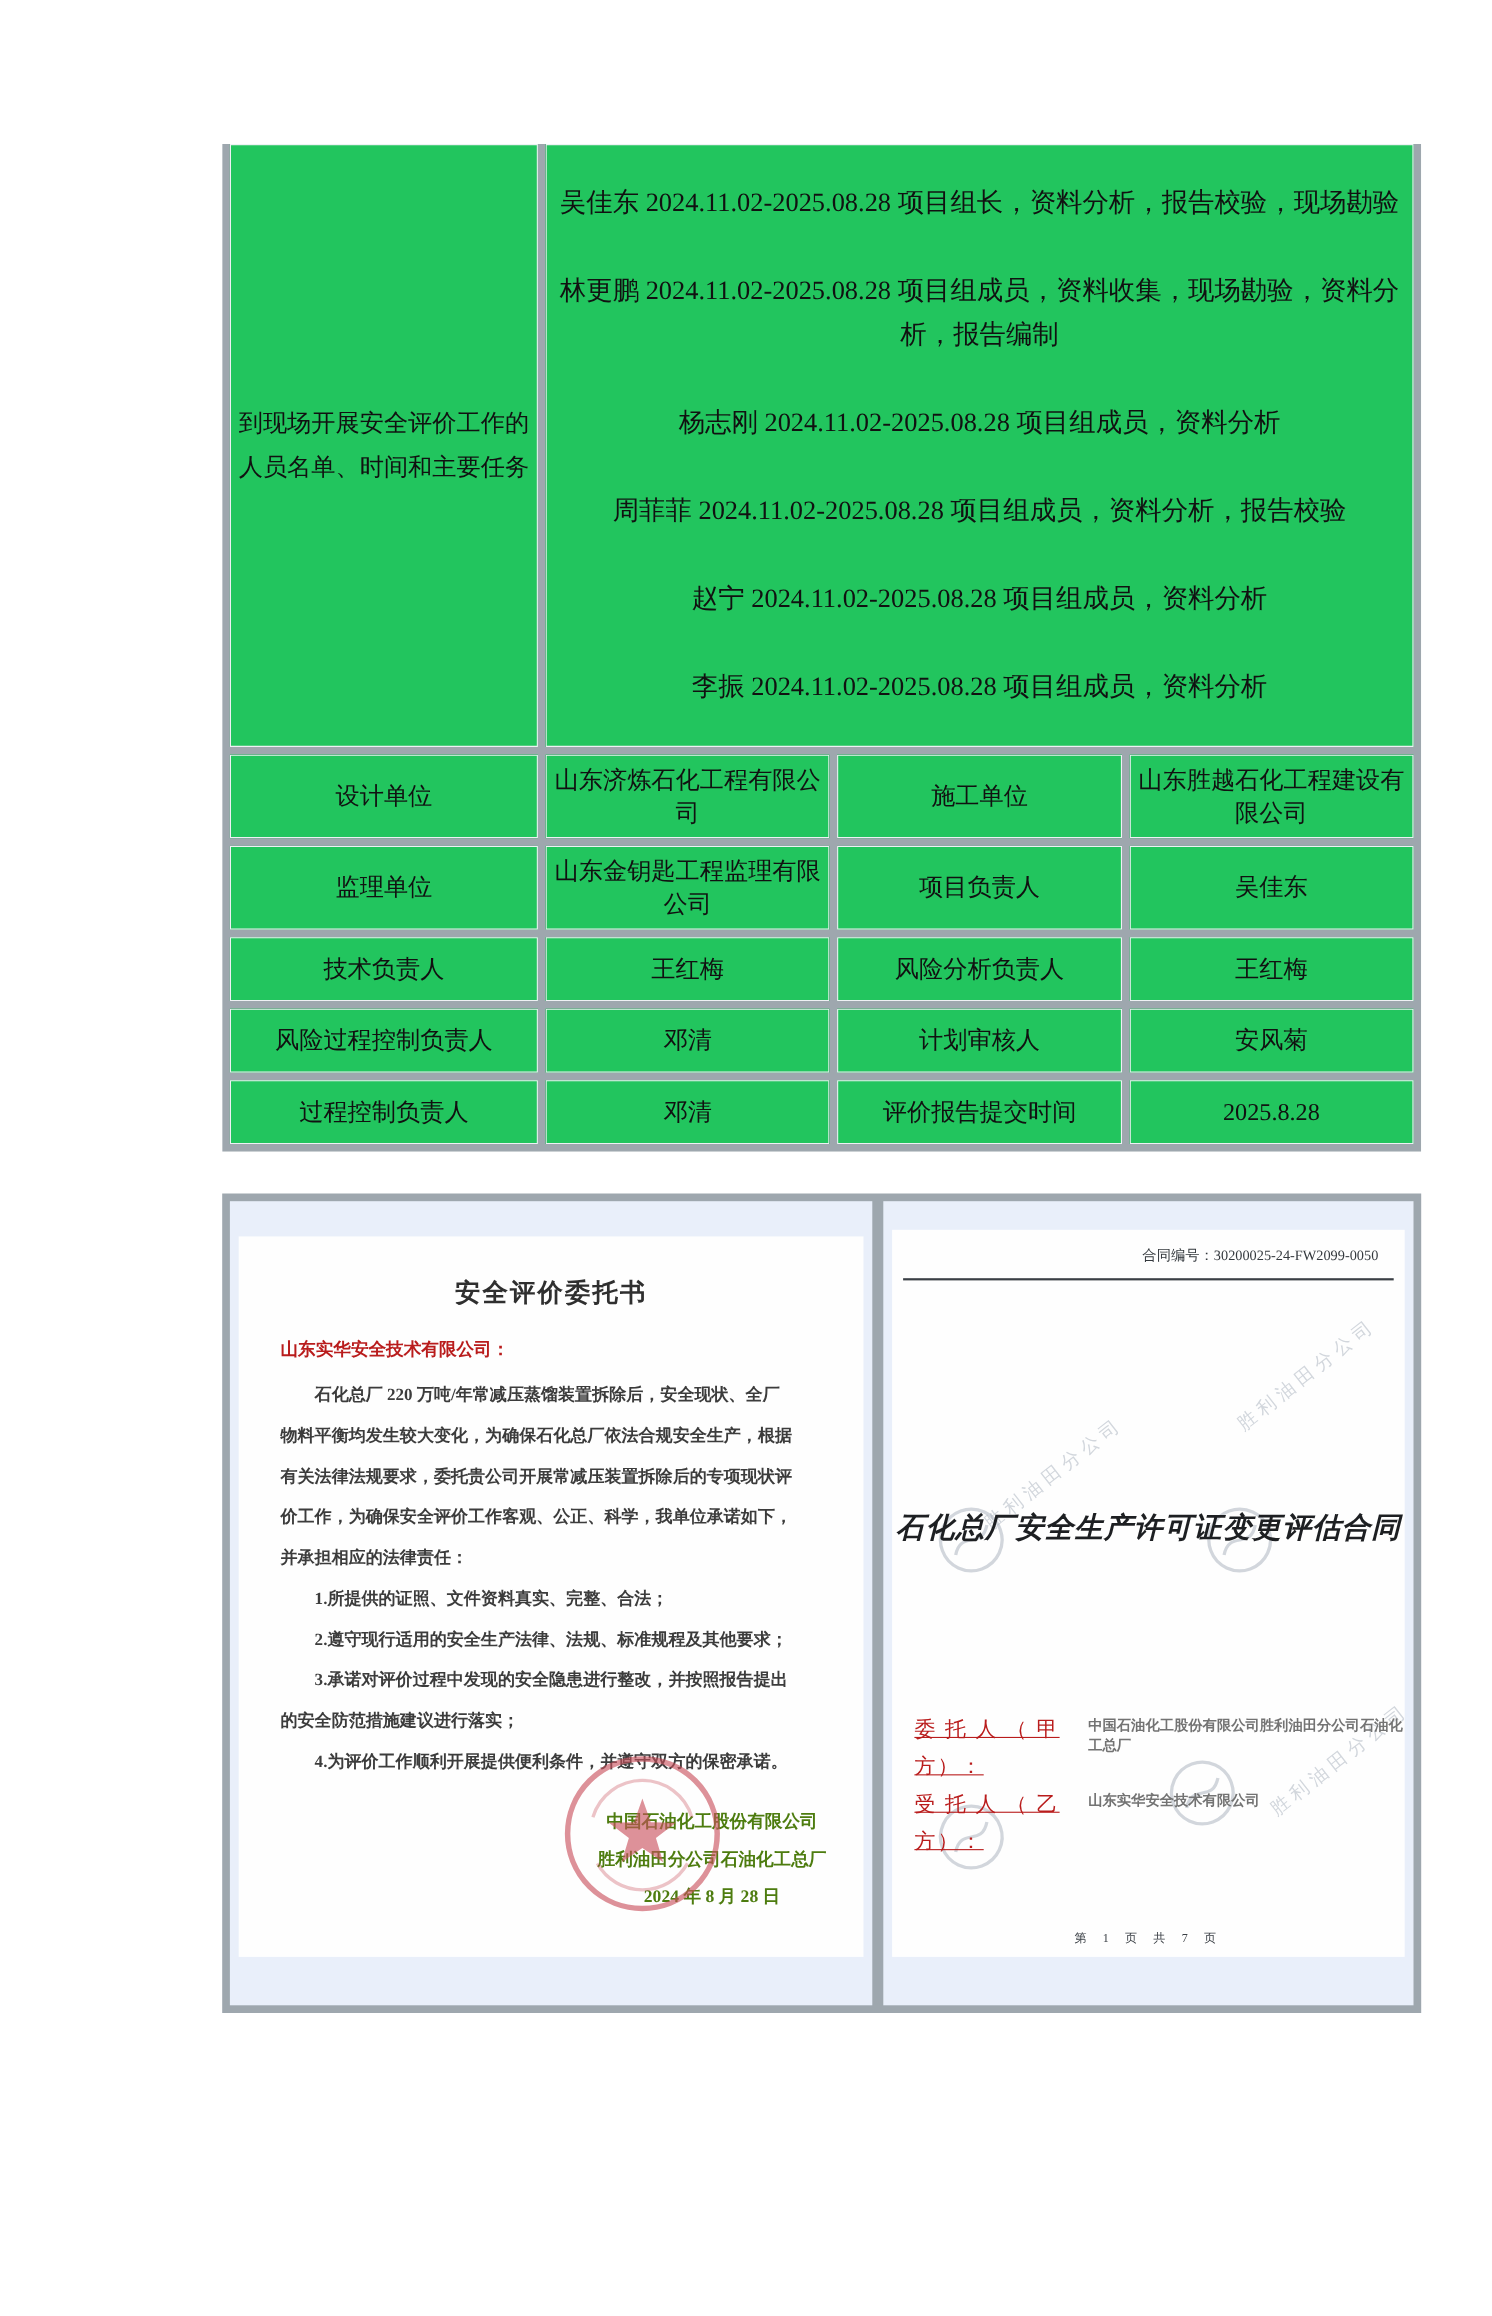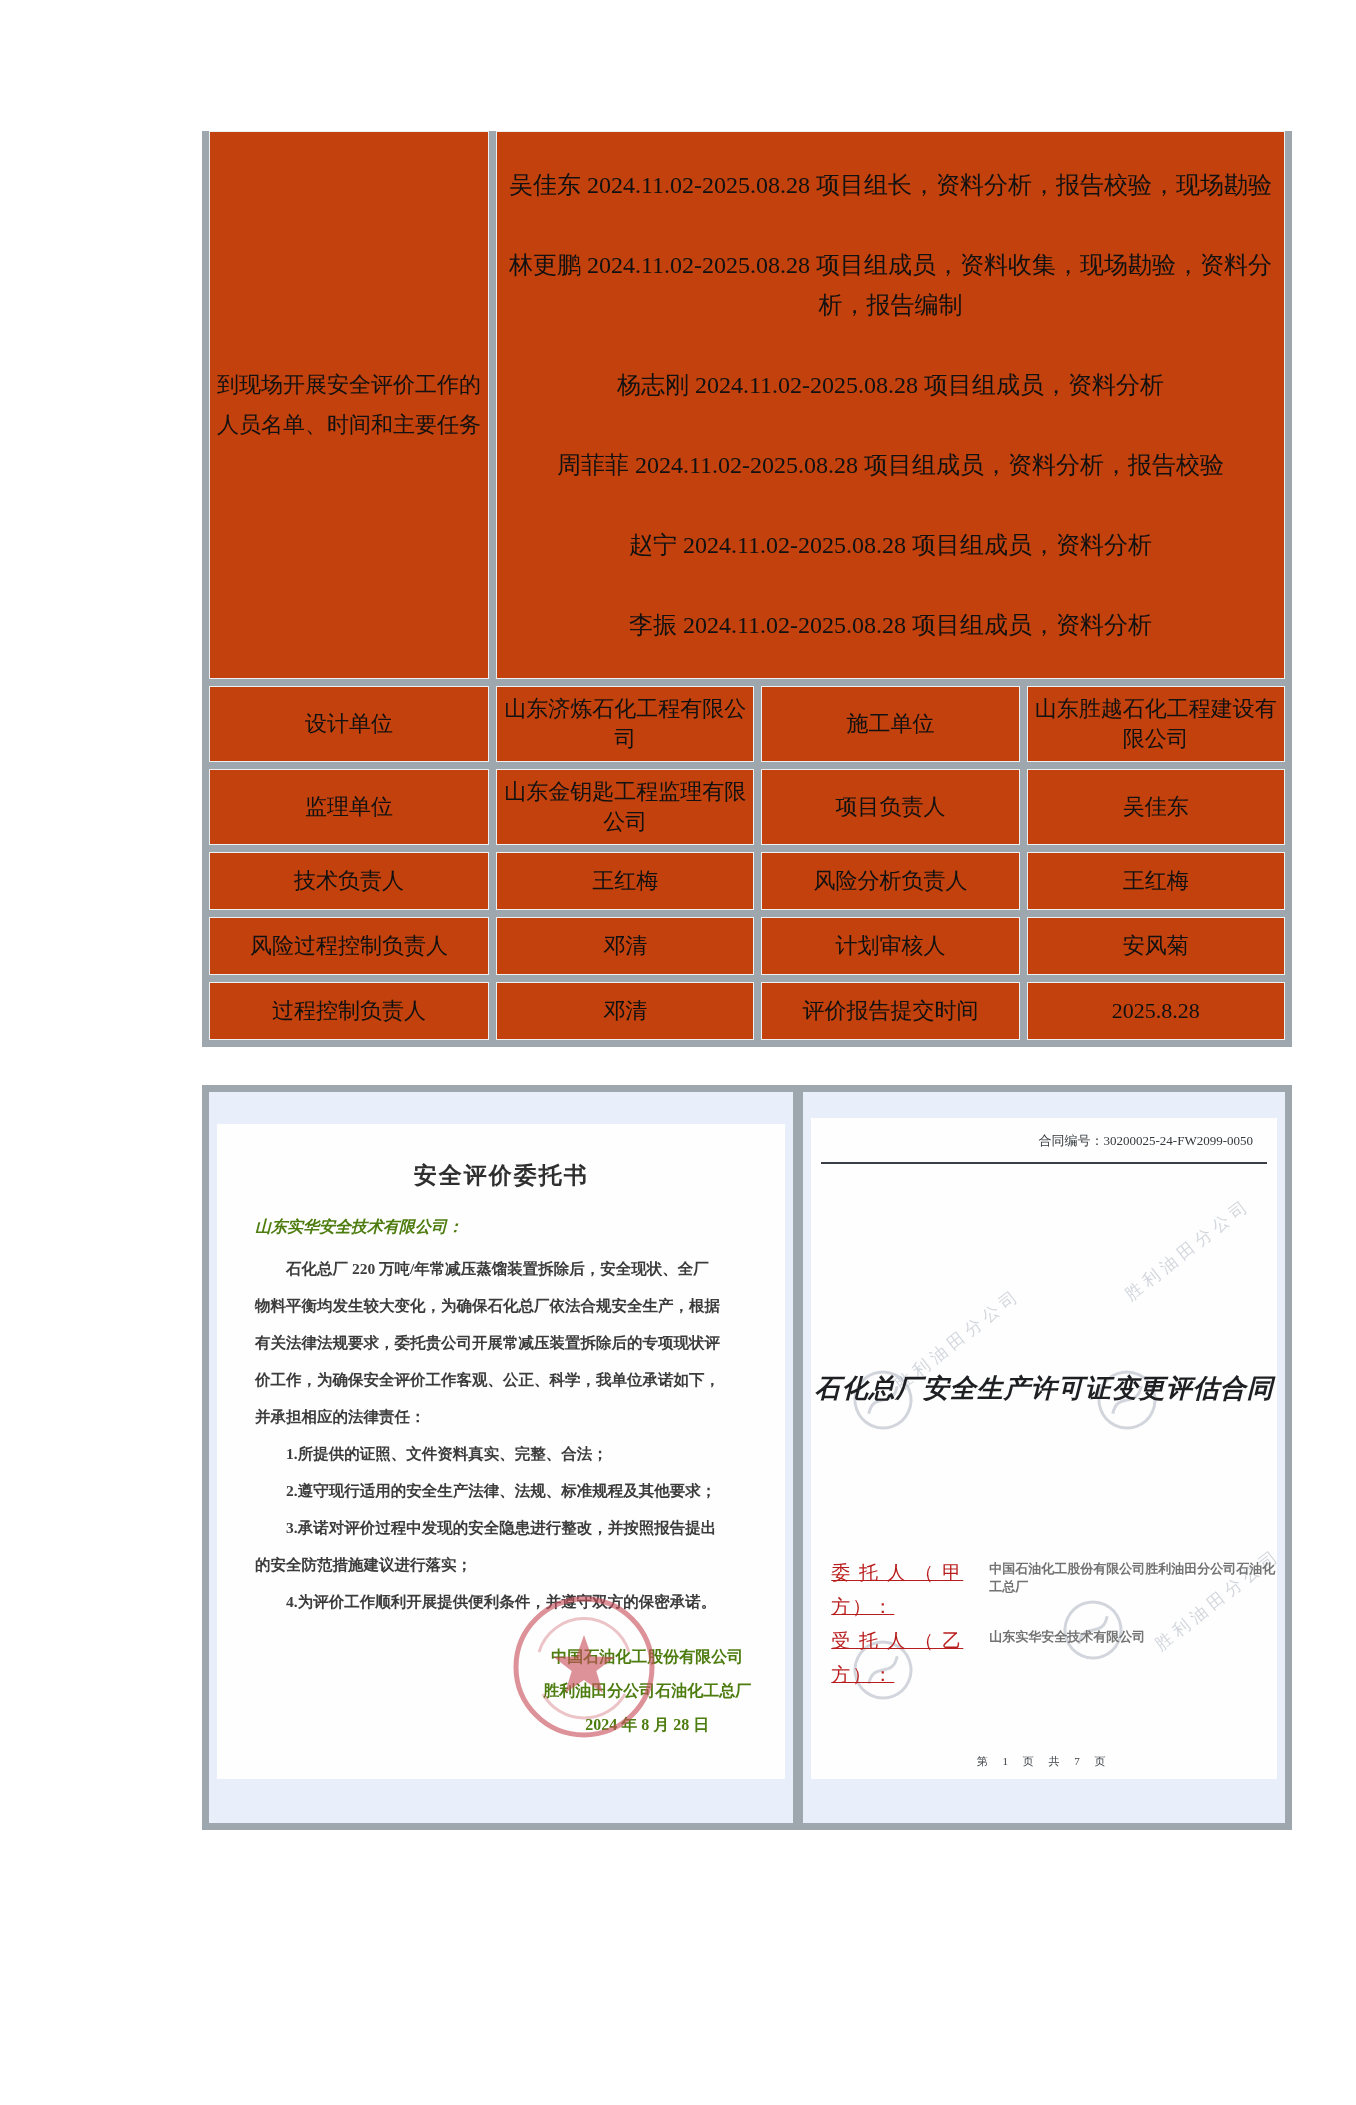--- a/index.html
+++ b/index.html
@@ -1,42 +1,42 @@
 <!DOCTYPE html>
 <html><head>
 <meta charset="utf-8">
 <style>
   html,body{margin:0;padding:0;background:#ffffff;}
   body{width:1356px;height:2105px;position:relative;font-family:"Liberation Serif",serif;color:#111;}
 
   
   .tbl-wrap{position:absolute;left:202px;top:131px;width:1090px;overflow:hidden;}
   table.grid{border-collapse:separate;border-spacing:7px;background:#9ea7ae;width:1090px;margin-top:-7px;table-layout:fixed;}
-  table.grid td{background:#c2410c;font-size:22px;text-align:center;vertical-align:middle;padding:4px 6px;box-shadow:inset 0 0 0 1px #eef1f4;}
+  table.grid td{background:#22c55e;font-size:22px;text-align:center;vertical-align:middle;padding:4px 6px;box-shadow:inset 0 0 0 1px #eef1f4;}
   td.lbl{background:#dbe5f2;}
   td.c1{width:268px;} td.c2{width:296px;} td.c3{width:232px;} td.c4{width:270px;}
   td.personnel-label{height:540px;text-align:left;font-size:23px;line-height:40px;padding-left:8px;}
   td.personnel-body{text-align:left;vertical-align:middle;padding:10px 4px 10px 6px;}
   .entry{font-size:24px;line-height:40px;margin:0 0 40px 0;}
   .entry:last-child{margin-bottom:0;}
   tr.r-tall td{height:68px;}
   tr.r-std td{height:50px;}
   td.wrapv{font-size:22px;line-height:30px;}
 
   
   .docs{position:absolute;left:202px;top:1085px;width:1090px;height:745px;background:#9ea7ae;display:flex;}
   .panel{position:relative;margin:7px 0 7px 7px;background:#e9effa;overflow:hidden;}
   .panel.left{width:638px;}
   .panel.right{width:526px;margin-left:10px;margin-right:7px;}
   .page{position:absolute;left:8px;right:8px;top:32px;bottom:44px;background:#fefefe;}
   .panel.right .page{top:26px;}
 
   
   .letter-title{margin-top:36px;text-align:center;font-size:23px;font-weight:bold;color:#2f2f2f;letter-spacing:2px;}
-  .letter-salutation{margin:26px 0 12px 38px;font-size:16px;font-weight:600;color:#4d7c0f;font-style:italic;}
+  .letter-salutation{margin:26px 0 12px 38px;font-size:16px;font-weight:600;color:#b91c1c;}
   .letter-body{margin:12px 34px 0 38px;}
   .l-line{font-size:15.5px;line-height:37px;font-weight:600;color:#3c3c3c;white-space:nowrap;}
   .l-line.ind{text-indent:2em;}
   .letter-sign{position:absolute;right:34px;top:516px;text-align:center;}
   .s-line{font-size:16px;line-height:34px;font-weight:600;color:#4d7c0f;}
   .stamp{position:absolute;left:292px;top:468px;width:150px;height:150px;opacity:.62;}
 
   
   .contract-no{position:absolute;right:24px;top:14px;font-size:13px;color:#33383d;white-space:nowrap;}
   .contract-rule{position:absolute;left:10px;right:10px;top:44px;height:2px;background:#3a3f45;}

